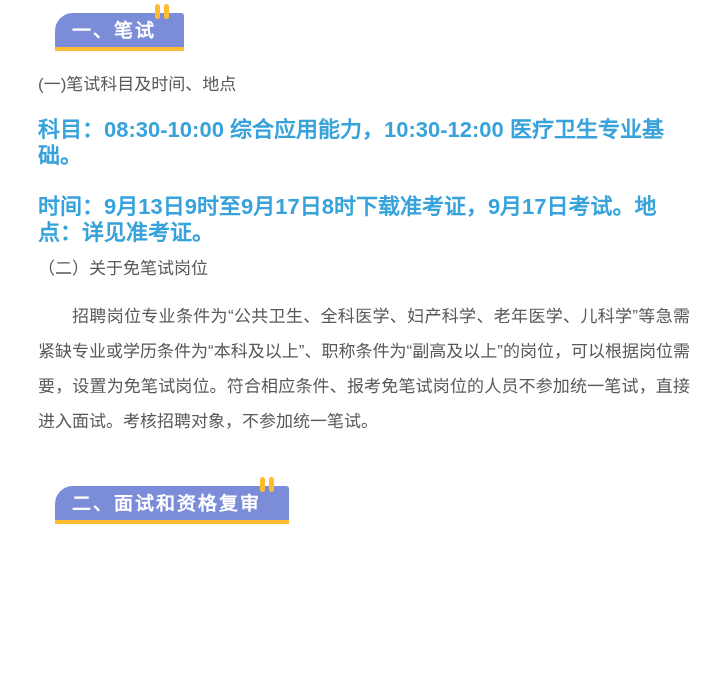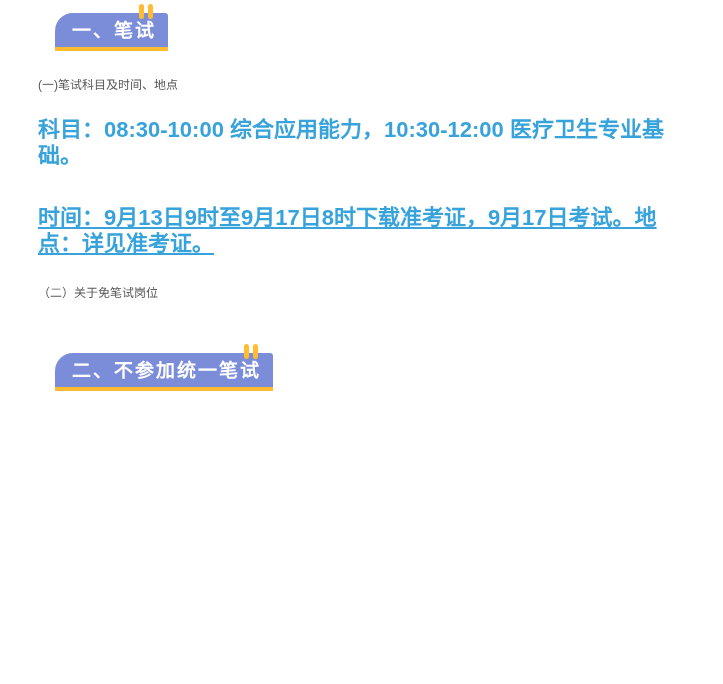--- a/index.html
+++ b/index.html
@@ -24,51 +24,51 @@
   .badge{
     position:relative;
     display:inline-block;
     margin-left:17px;
     background:var(--badge-bg);
     color:#ffffff;
     font-size:19px;
     font-weight:bold;
     letter-spacing:2px;
     line-height:1;
-    padding:8px 12px 7px 17px;
+    padding:8px 28px 7px 17px;
     border-radius:18px 3px 0 0;
     border-bottom:4px solid var(--accent-yellow);
   }
   .quotes{
     position:absolute;
     top:-9px;right:15px;
     display:flex;gap:4px;
   }
   .quotes i{
     display:block;
     width:5px;height:15px;
     background:var(--accent-yellow);
     border-radius:3px;
   }
   
   .sub{
     margin-top:21px;
-    font-size:12px;
+    font-size:17px;
     line-height:26px;
     color:var(--gray-text);
   }
-  .sub2{margin-top:23px;}
+  .sub2{margin-top:11px;font-family:Liberation Mono, monospace;}
   .blue{
     margin-top:19px;
     font-size:22px;
     font-weight:bold;
     line-height:26px;
     color:var(--blue-text);
   }
-  .blue + .blue{margin-top:36px;text-decoration:underline;}
+  .blue + .blue{margin-top:25px;}
   .para{
     margin-top:16px;
     font-size:17px;
     line-height:35px;
     text-align:justify;
     text-indent:2em;
     color:var(--gray-text);
   }
   .section-2{margin-top:47px;}
   .section-2 .para{margin-top:20px;}
@@ -83,26 +83,27 @@
       <span class="quotes">
           <i></i>
           <i></i>
         </span>
       <span>一、笔试</span>
     </div>
     <p class="sub">(一)笔试科目及时间、地点</p>
     <p class="blue">科目：08:30-10:00 综合应用能力，10:30-12:00 医疗卫生专业基础。</p>
     <p class="blue">时间：9月13日9时至9月17日8时下载准考证，9月17日考试。地点：详见准考证。</p>
     <p class="sub sub2">（二）关于免笔试岗位</p>
+    <p class="para">招聘岗位专业条件为“公共卫生、全科医学、妇产科学、老年医学、儿科学”等急需紧缺专业或学历条件为“本科及以上”、职称条件为“副高及以上”的岗位，可以根据岗位需要，设置为免笔试岗位。符合相应条件、报考免笔试岗位的人员不参加统一笔试，直接进入面试。考核招聘对象，不参加统一笔试。</p>
   </section>
 
   <section class="section-2">
     <div class="badge">
       <span class="quotes">
           <i></i>
           <i></i>
         </span>
-      <span>二、不参加统一笔试</span>
+      <span>二、面试和资格复审</span>
     </div>
     
   </section>
 
 </div>
 
 </body></html>

